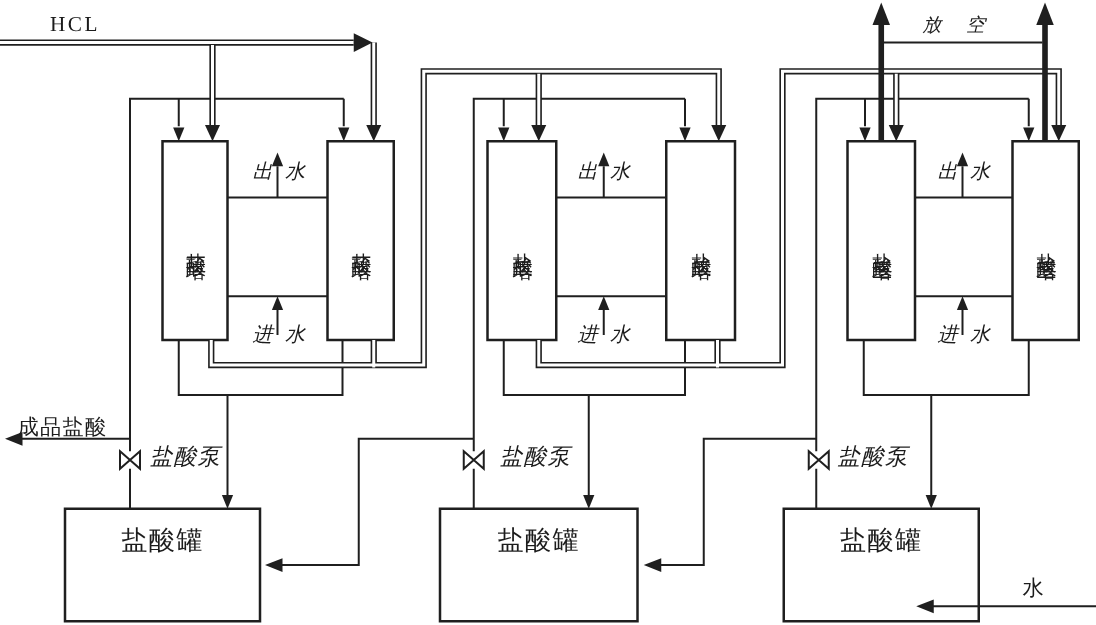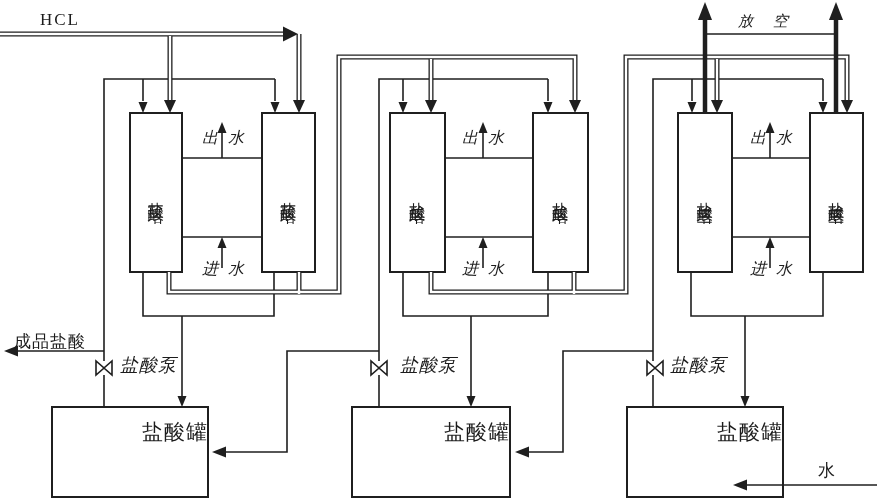--- a/index.html
+++ b/index.html
@@ -11,21 +11,21 @@
   .pipe-inner{stroke:#ffffff;stroke-width:2.4;fill:none;}
   .thick{stroke:#1f1f1f;stroke-width:4.5;fill:none;}
   .vessel{fill:#ffffff;stroke:#1f1f1f;stroke-width:2;}
   .ah{fill:#1f1f1f;stroke:none;}
   .valve{fill:#ffffff;stroke:#1f1f1f;stroke-width:1.6;}
   .lbl{position:absolute;color:#1c1c1c;white-space:nowrap;line-height:1.1;}
   .hcl{left:40px;top:11px;font-size:17px;letter-spacing:2px;}
   .vent{left:738px;top:13px;font-size:15px;letter-spacing:20px;font-style:italic;}
   .product{left:14px;top:333px;font-size:17px;letter-spacing:1px;}
   .pump{top:356px;font-size:18px;letter-spacing:1px;font-style:italic;}
-  .tanklbl{top:421px;font-size:21px;letter-spacing:1px;text-align:right;}
+  .tanklbl{top:421px;font-size:21px;letter-spacing:1px;text-align:center;}
   .water{left:818px;top:462px;font-size:17px;}
   .wio{font-size:16px;letter-spacing:10px;font-style:italic;}
   .towerlbl{top:153px;height:84px;font-size:16px;letter-spacing:3px;
             writing-mode:vertical-rl;text-orientation:upright;
             display:flex;align-items:center;justify-content:center;}
 </style>
 </head>
 <body>
 
 <div id="stage">

